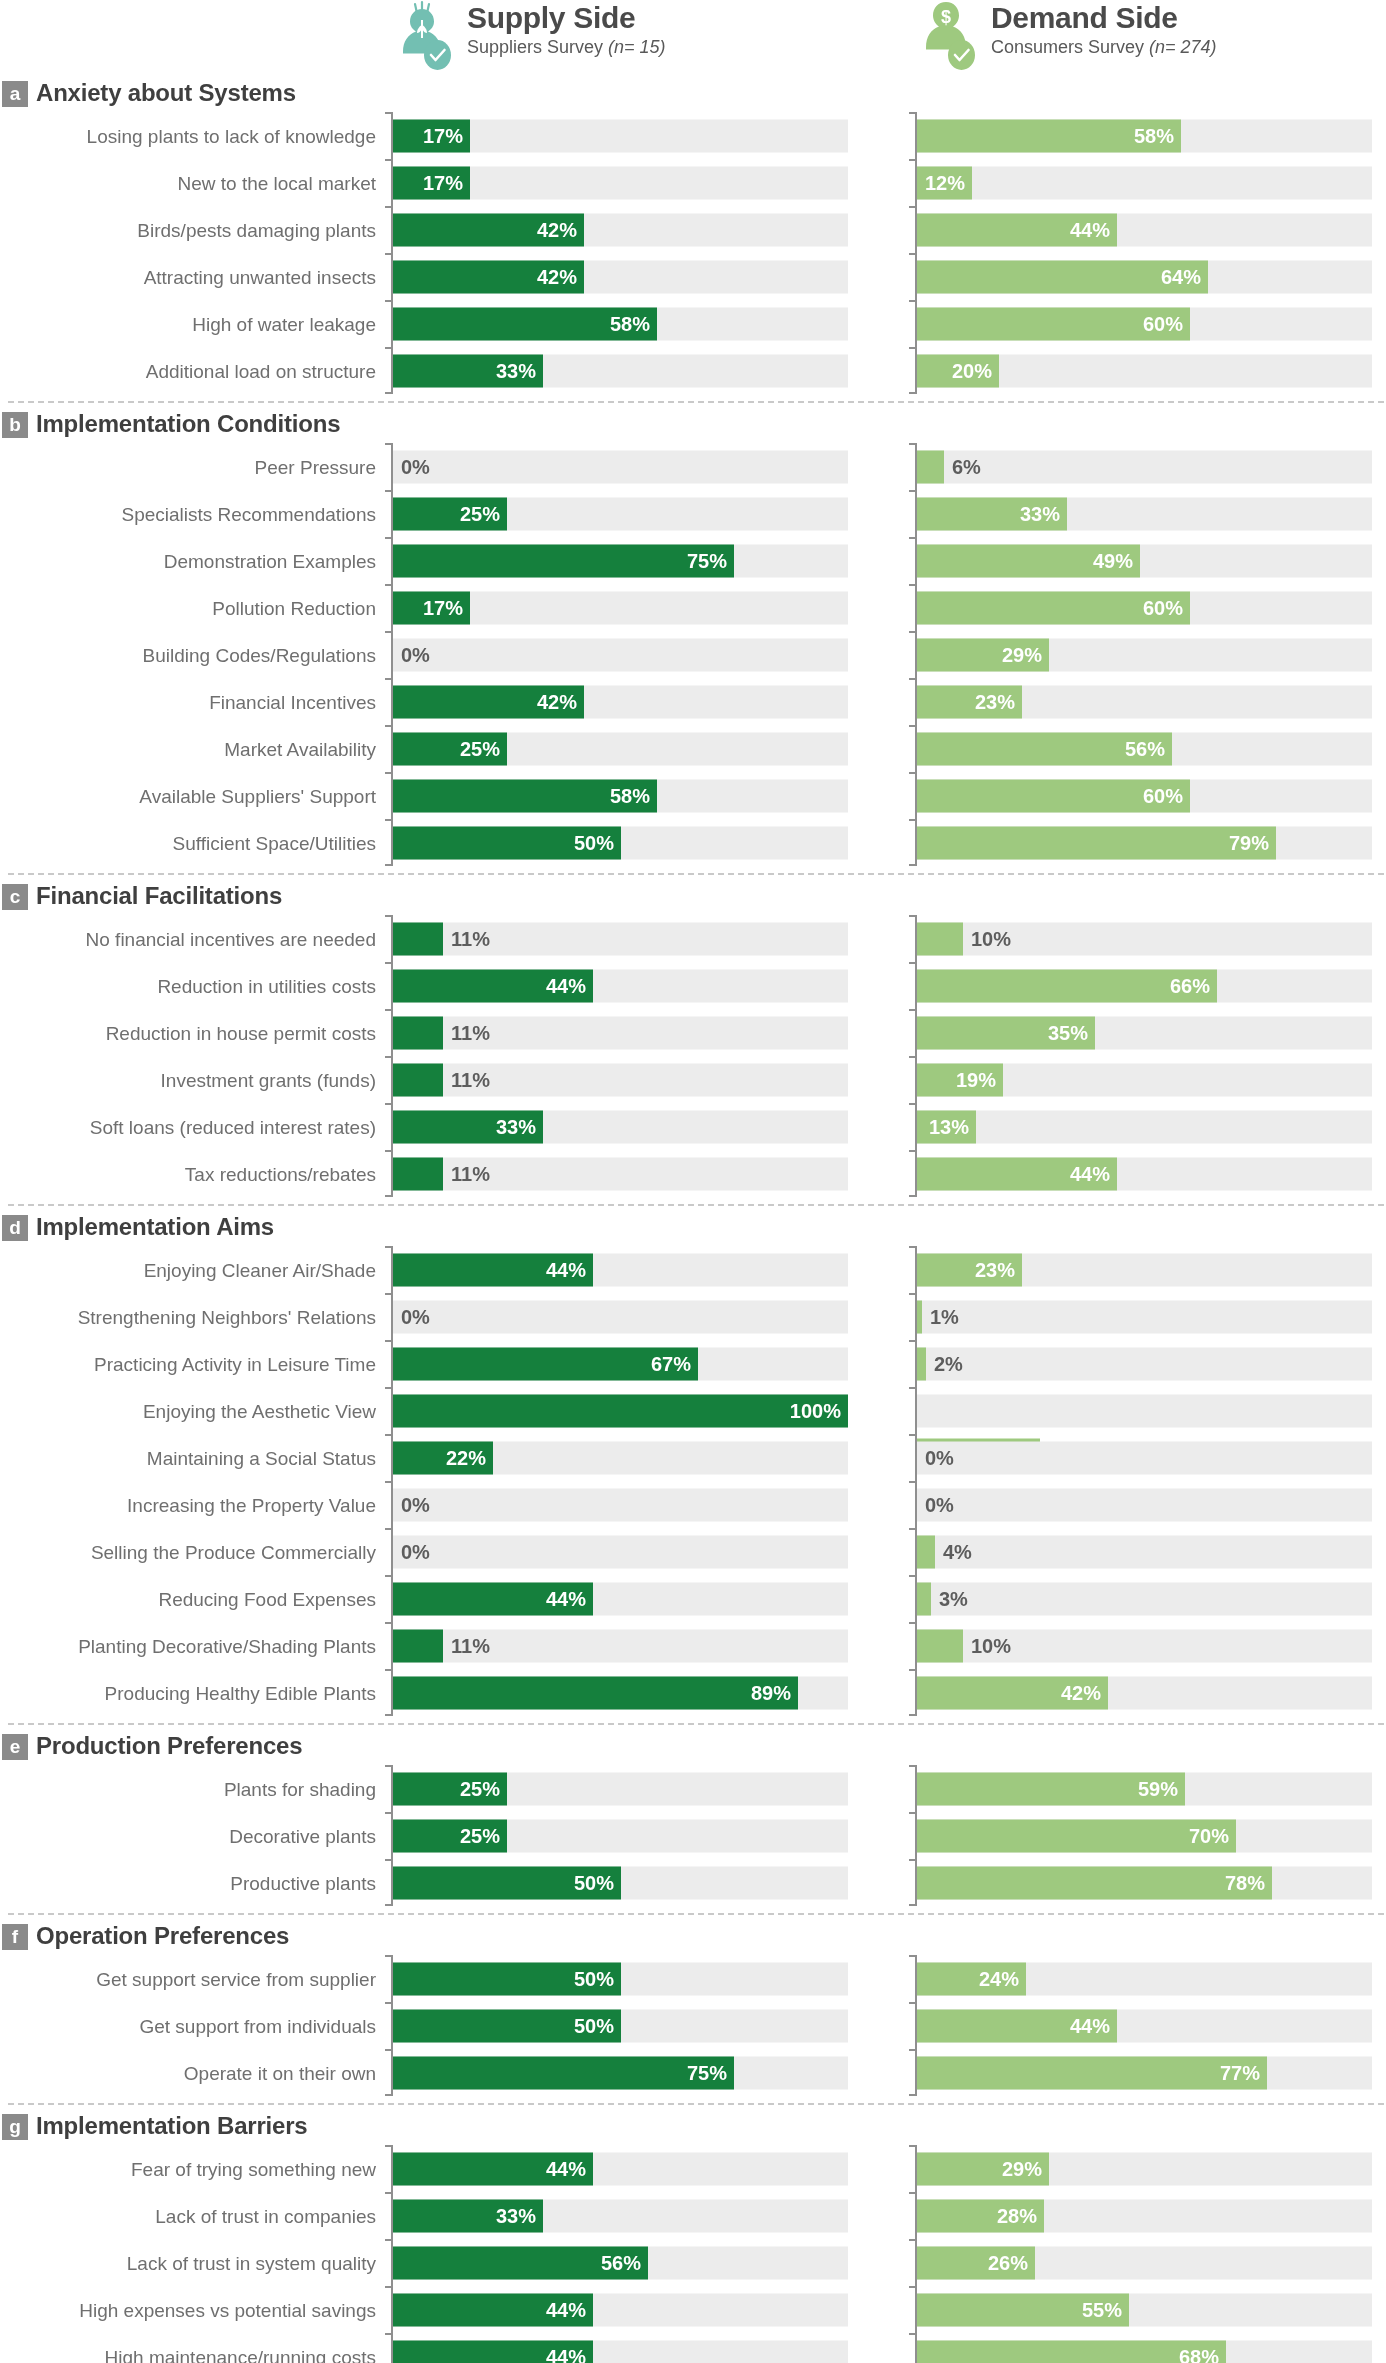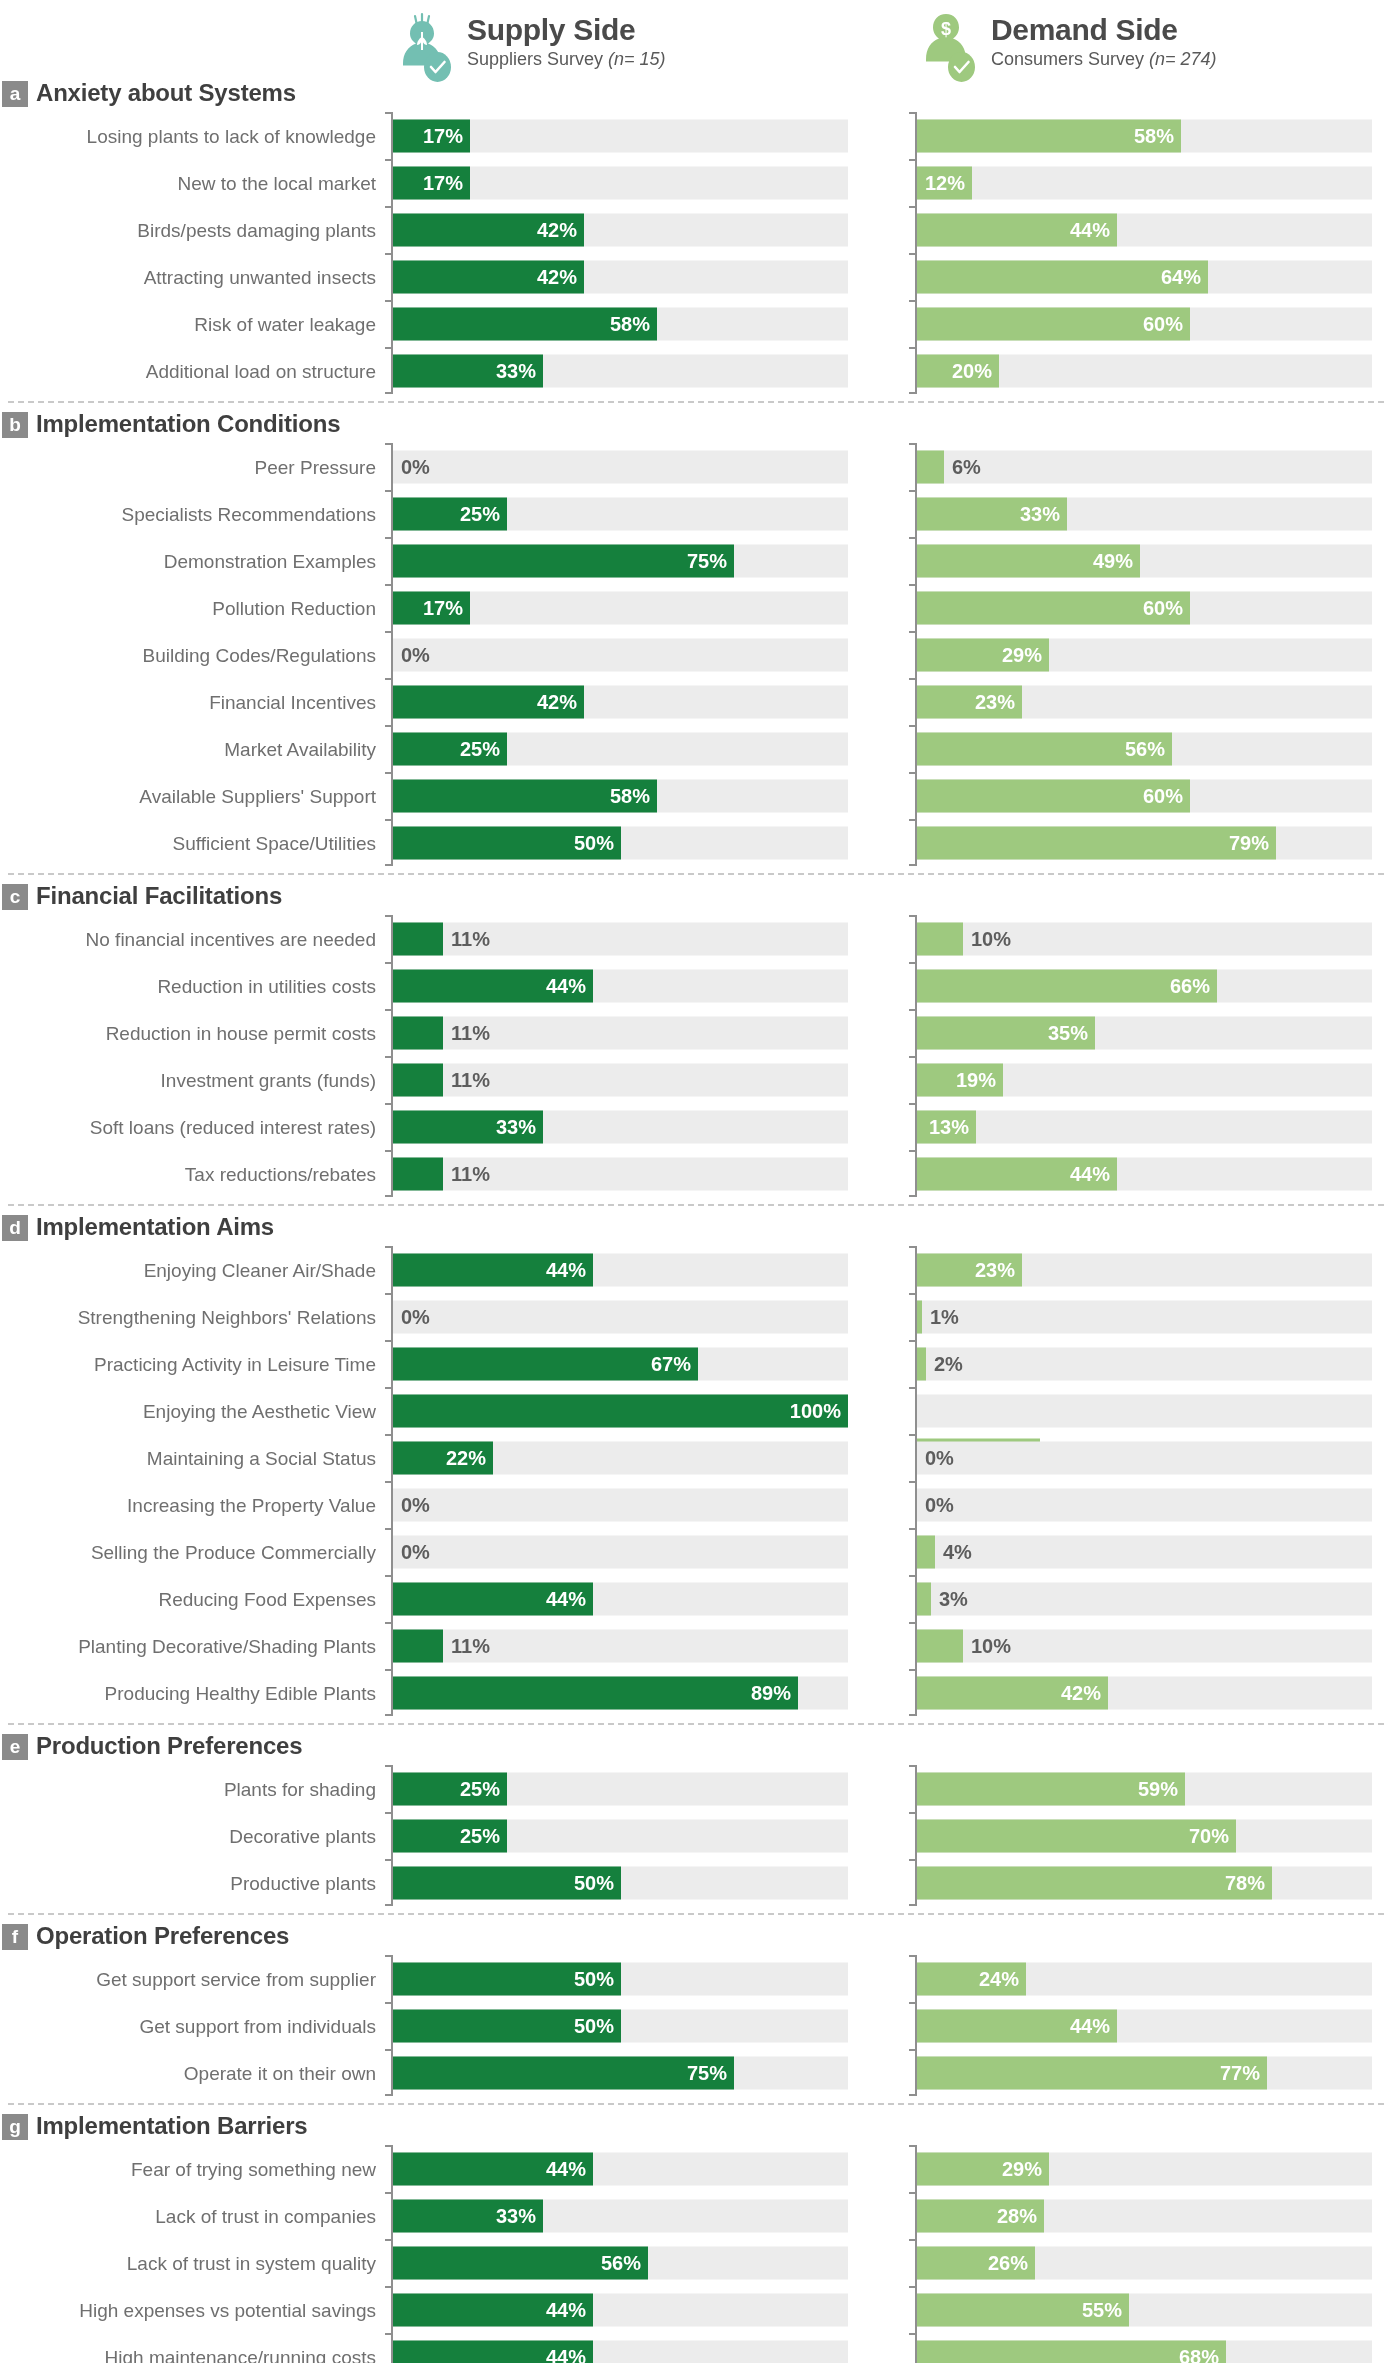--- a/index.html
+++ b/index.html
@@ -10,21 +10,21 @@
     font-family:"Liberation Sans", sans-serif;
     color:#595959;
     overflow:hidden;
   }
 
   
   .page { position:relative; width:1386px; height:2363px; }
 
   
   .headers { position:relative; height:78px; }
-  .hdr { position:absolute; top:12px; display:flex; align-items:flex-start; gap:14px; }
+  .hdr { position:absolute; top:0; display:flex; align-items:flex-start; gap:14px; }
   .hdr-supply { left:391px; }
   .hdr-demand { left:915px; }
   .hdr-icon { width:62px; height:74px; position:relative; flex:0 0 62px; }
   .hdr-text { padding-top:2px; }
   .hdr-title {
     font-size:30px; font-weight:bold; color:#4a4a4a;
     line-height:1.05; letter-spacing:-0.3px; white-space:nowrap;
   }
   .hdr-sub { font-size:18px; color:#595959; white-space:nowrap; margin-top:3px; }
   .hdr-sub em { font-style:italic; }
@@ -218,21 +218,21 @@
             <div class="panel panel-demand">
               <div class="track"></div>
               <div class="bar demand" style="width: 291px;">
                 <span class="bar-val">64%</span>
               </div>
               <div class="axis" style="left: 0px; height: 100%;"></div>
               <div class="tick" style="top: 0px;"></div>
             </div>
           </div>
           <div class="row">
-            <div class="lbl lbl-supply">Risk of water leakage</div>
+            <div class="lbl lbl-supply">High of water leakage</div>
             <div class="panel panel-supply">
               <div class="track"></div>
               <div class="bar supply" style="width: 264px;">
                 <span class="bar-val">58%</span>
               </div>
               <div class="axis" style="left: 0px; height: 100%;"></div>
               <div class="tick" style="top: 0px;"></div>
             </div>
             <div class="panel panel-demand">
               <div class="track"></div>

